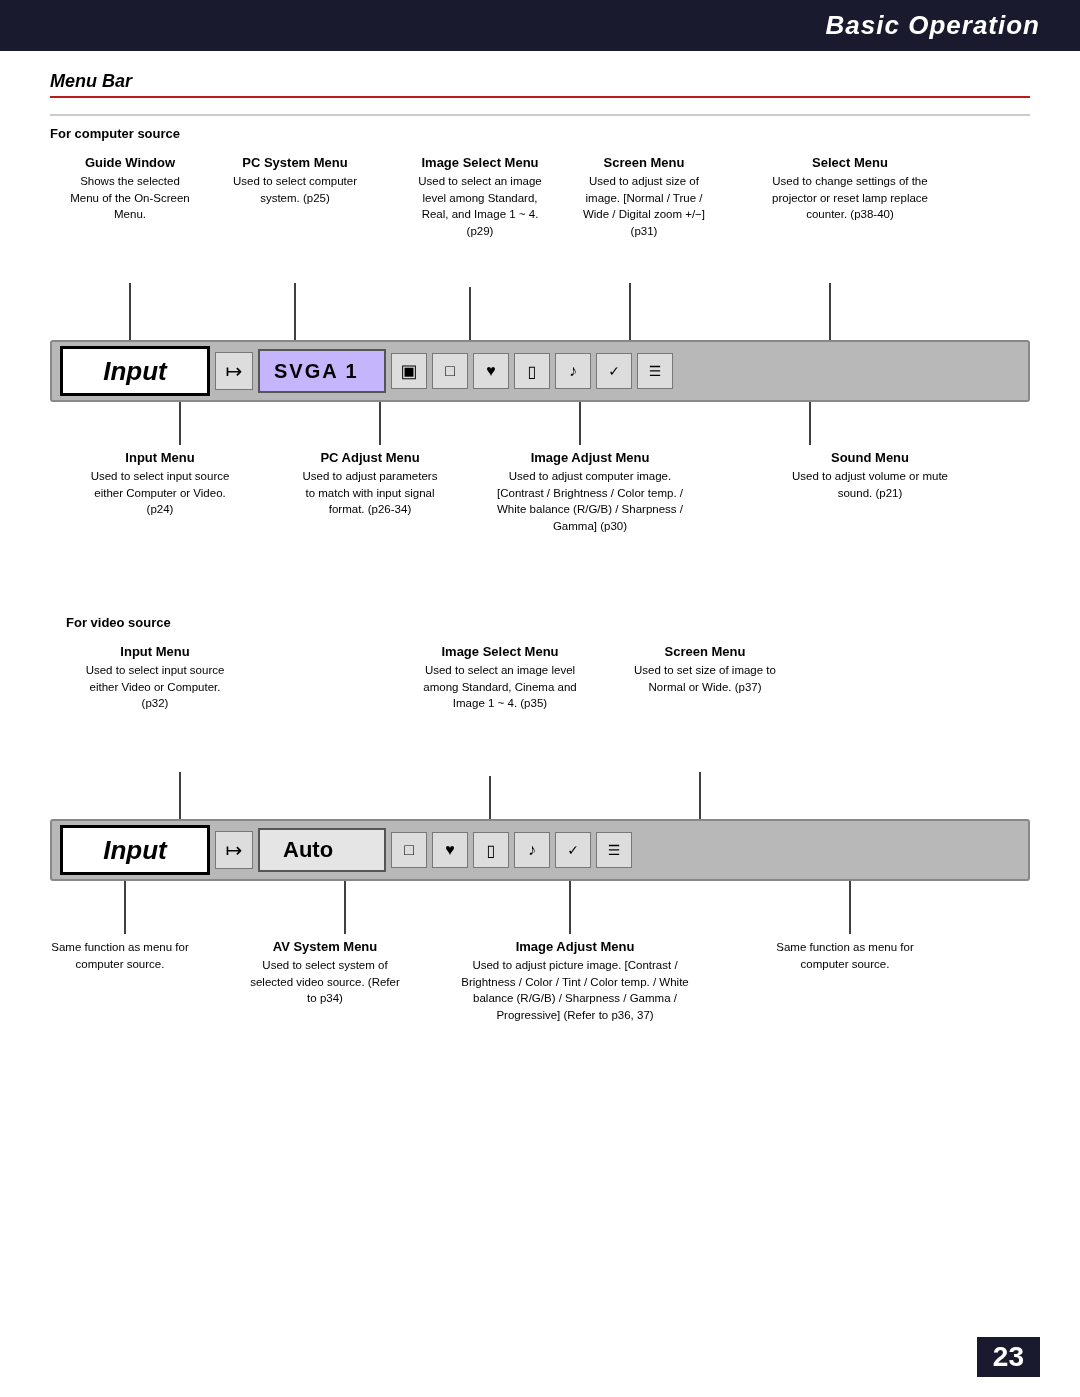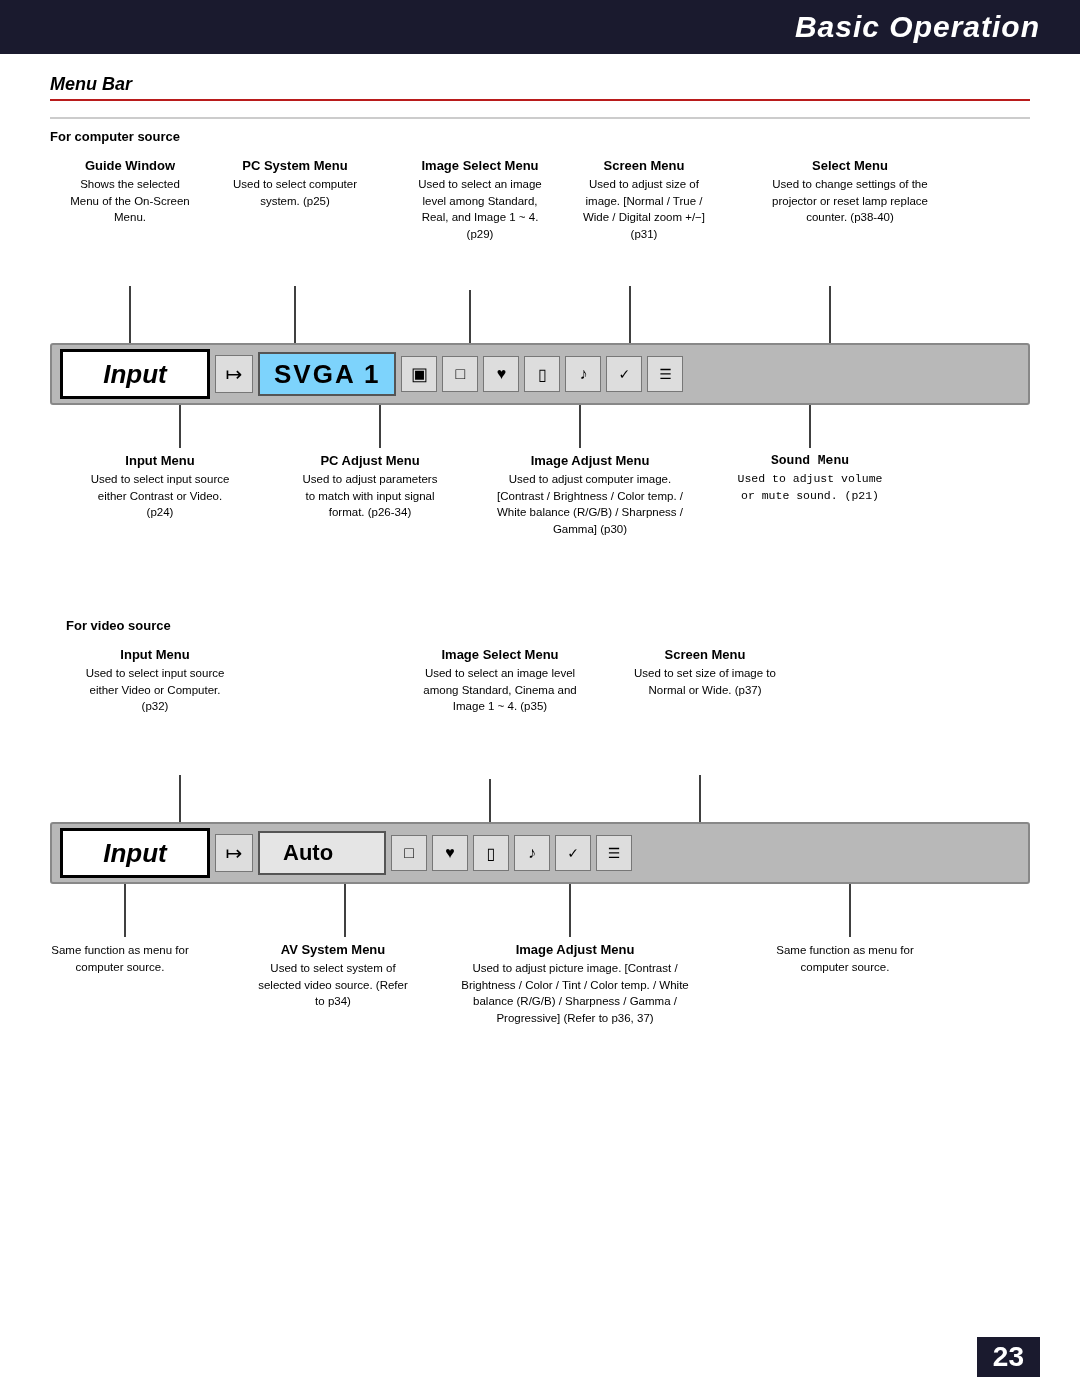--- a/index.html
+++ b/index.html
@@ -12,21 +12,21 @@
       min-height: 1397px;
       position: relative;
     }
 
     
     .page-header {
       background: #1a1a2e;
       color: #fff;
       text-align: right;
       padding: 10px 40px 10px 0;
-      font-size: 30px;
+      font-size: 26px;
       font-style: italic;
       font-weight: bold;
       letter-spacing: 1px;
     }
 
     .page-content {
       padding: 20px 50px 40px 50px;
     }
 
     
@@ -161,49 +161,49 @@
       <div class="ldesc">Used to change settings of the projector or reset  lamp replace counter. (p38-40)</div>
     </div>
 
     <div style="position:absolute; top:185px; left:0; right:0; height:62px; background:#b8b8b8; border:2px solid #888; border-radius:3px; display:flex; align-items:center; padding:0 8px; gap:5px;">
       <div style="background:#fff; border:3px solid #000; font-size:26px; font-weight:bold; font-style:italic; padding:4px 18px; height:50px; display:flex; align-items:center; min-width:150px; justify-content:center;">
         <span>Input</span>
       </div>
 
       <div style="width:38px;height:38px;background:#ddd;border:1px solid #777;display:flex;align-items:center;justify-content:center;font-size:20px;">↦</div>
 
-      <div style="background:#7dd3fc;border:2px solid #555;font-size:26px;font-weight:bold;padding:4px 14px;height:44px;display:flex;align-items:center;min-width:128px; letter-spacing:2px;">
+      <div style="background:#c4b5fd;border:2px solid #555;font-size:20px;font-weight:bold;padding:4px 14px;height:44px;display:flex;align-items:center;min-width:128px; letter-spacing:2px;">
         <span>SVGA 1</span>
       </div>
 
       <div style="width:36px;height:36px;background:#ddd;border:1px solid #777;display:flex;align-items:center;justify-content:center;font-size:18px;">▣</div>
       <div style="width:36px;height:36px;background:#ddd;border:1px solid #777;display:flex;align-items:center;justify-content:center;font-size:16px;">□</div>
       <div style="width:36px;height:36px;background:#ddd;border:1px solid #777;display:flex;align-items:center;justify-content:center;font-size:16px;">♥</div>
       <div style="width:36px;height:36px;background:#ddd;border:1px solid #777;display:flex;align-items:center;justify-content:center;font-size:16px;">▯</div>
       <div style="width:36px;height:36px;background:#ddd;border:1px solid #777;display:flex;align-items:center;justify-content:center;font-size:16px;">♪</div>
       <div style="width:36px;height:36px;background:#ddd;border:1px solid #777;display:flex;align-items:center;justify-content:center;font-size:14px;">✓</div>
       <div style="width:36px;height:36px;background:#ddd;border:1px solid #777;display:flex;align-items:center;justify-content:center;font-size:14px;">☰</div>
     </div>
 
     <div class="lbox" style="left:40px; top:295px; width:140px;">
       <div class="ltitle">Input Menu</div>
-      <div class="ldesc">Used to select input source either Contrast or Video.  (p24)</div>
+      <div class="ldesc">Used to select input source either Computer or Video.  (p24)</div>
     </div>
 
     <div class="lbox" style="left:250px; top:295px; width:140px;">
       <div class="ltitle">PC Adjust Menu</div>
       <div class="ldesc">Used to adjust parameters to match with input signal format. (p26-34)</div>
     </div>
 
     <div class="lbox" style="left:440px; top:295px; width:200px;">
       <div class="ltitle">Image Adjust Menu</div>
       <div class="ldesc">Used to adjust computer image. [Contrast / Brightness / Color temp. /  White balance (R/G/B) / Sharpness /  Gamma]  (p30)</div>
     </div>
 
-    <div class="lbox" style="left:680px; top:295px; width:160px;font-family:Liberation Mono, monospace;">
+    <div class="lbox" style="left:740px; top:295px; width:160px;">
       <div class="ltitle">Sound Menu</div>
       <div class="ldesc">Used to adjust volume or mute sound.  (p21)</div>
     </div>
 
   </div>
 
   <div class="subsection-title" style="margin-top: 10px; margin-left: 16px;">
     <span>For video source</span>
   </div>
 
@@ -254,21 +254,21 @@
       <div style="width:36px;height:36px;background:#ddd;border:1px solid #777;display:flex;align-items:center;justify-content:center;font-size:16px;">▯</div>
       <div style="width:36px;height:36px;background:#ddd;border:1px solid #777;display:flex;align-items:center;justify-content:center;font-size:16px;">♪</div>
       <div style="width:36px;height:36px;background:#ddd;border:1px solid #777;display:flex;align-items:center;justify-content:center;font-size:14px;">✓</div>
       <div style="width:36px;height:36px;background:#ddd;border:1px solid #777;display:flex;align-items:center;justify-content:center;font-size:14px;">☰</div>
     </div>
 
     <div class="lbox" style="left:0px; top:295px; width:140px;">
       <div class="ldesc">Same function as menu for computer source.</div>
     </div>
 
-    <div class="lbox" style="left:208px; top:295px; width:150px;">
+    <div class="lbox" style="left:200px; top:295px; width:150px;">
       <div class="ltitle">AV System Menu</div>
       <div class="ldesc">Used to select system of selected video source. (Refer to p34)</div>
     </div>
 
     <div class="lbox" style="left:410px; top:295px; width:230px;">
       <div class="ltitle">Image Adjust Menu</div>
       <div class="ldesc">Used to adjust picture image. [Contrast / Brightness / Color / Tint / Color temp. / White balance (R/G/B) / Sharpness /  Gamma / Progressive] (Refer to p36, 37)</div>
     </div>
 
     <div class="lbox" style="left:710px; top:295px; width:170px;">

